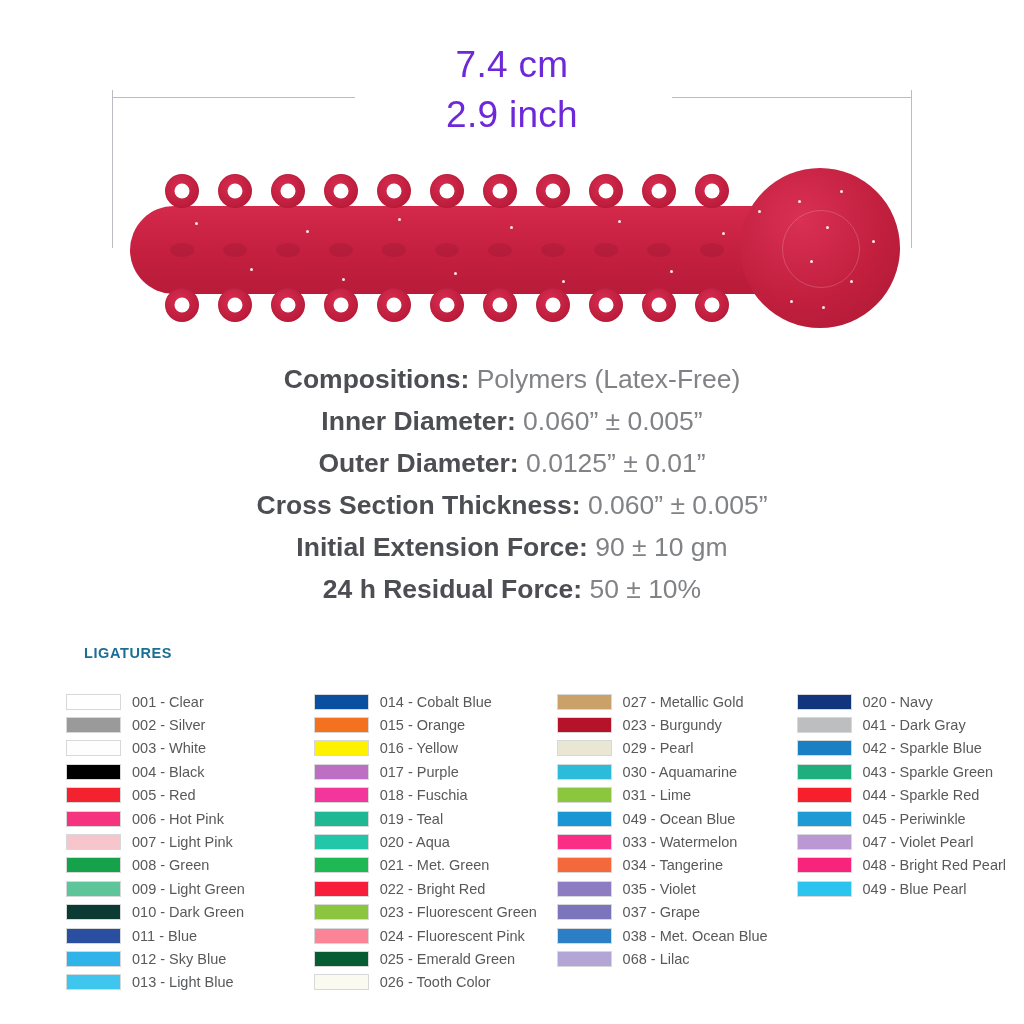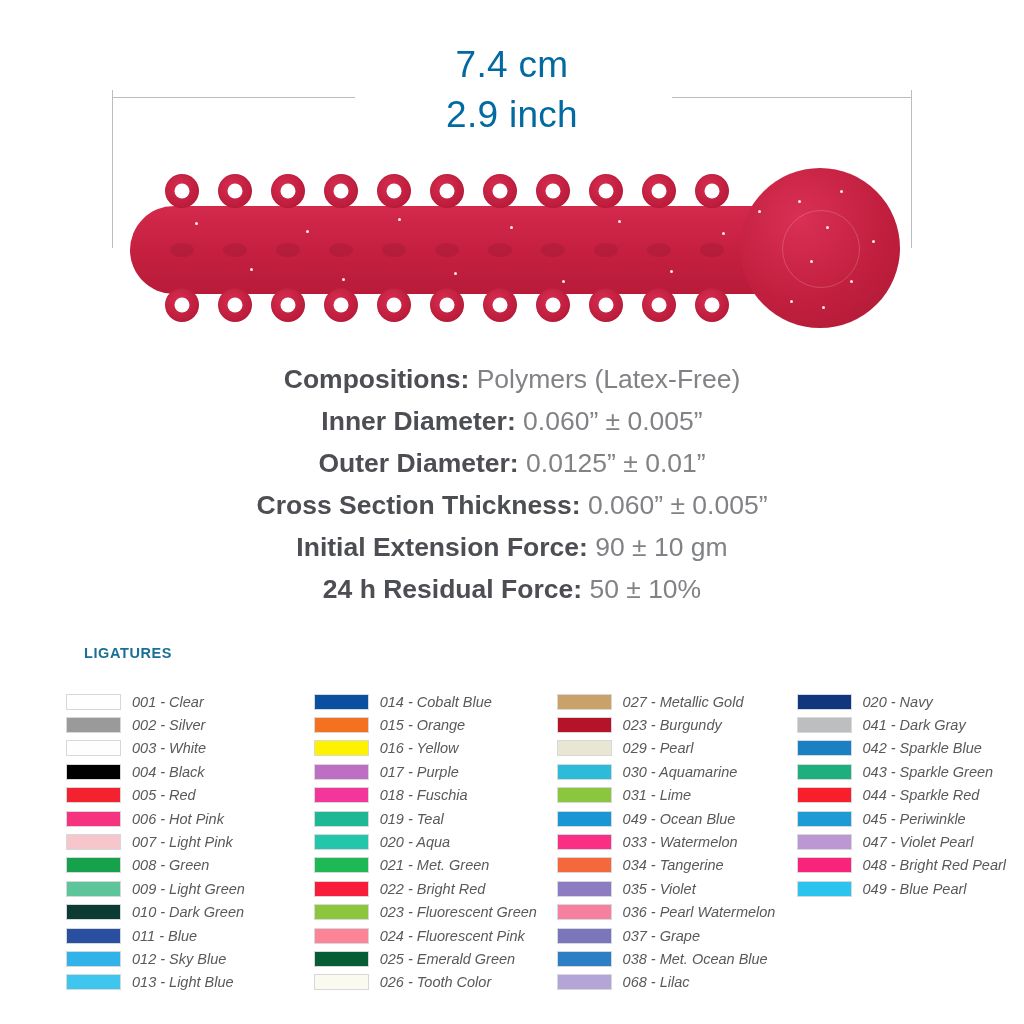--- a/index.html
+++ b/index.html
@@ -23,21 +23,21 @@
     top: 40px;
     width: 1024px;
     height: 130px;
   }
   .measure-label {
     position: absolute;
     left: 0;
     top: 0;
     width: 1024px;
     text-align: center;
-    color: #0369a1;
+    color: #6d28d9;
     font-size: 37px;
     line-height: 50px;
     letter-spacing: .3px;
   }
   .measure-label .l2 { display:block; }
 
   .dim-line {
     position: absolute;
     top: 57px;
     height: 1px;
@@ -154,21 +154,20 @@
     font-size: 14.5px;
     letter-spacing: .6px;
   }
   .lig-grid {
     position: absolute;
     left: 66px;
     top: 690px;
     width: 940px;
     display: flex;
     gap: 0px;
-    font-style: italic;
   }
   .lig-col {
     width: 255px;
   }
   .lig-col.c2 { width: 250px; }
   .lig-col.c3 { width: 247px; }
   .lig-col.c4 { width: 210px; }
 
   .lig-item {
     display: flex;
@@ -435,24 +434,20 @@
       </div>
       <div class="lig-item">
         <span class="sw" style="background: rgb(244, 105, 59);"></span>
         <span class="lig-name">034 - Tangerine</span>
       </div>
       <div class="lig-item">
         <span class="sw" style="background: rgb(142, 124, 195);"></span>
         <span class="lig-name">035 - Violet</span>
       </div>
       <div class="lig-item">
-        <span class="sw" style="background: rgb(248, 128, 159);"></span>
-        <span class="lig-name">036 - Pearl Watermelon</span>
-      </div>
-      <div class="lig-item">
         <span class="sw" style="background: rgb(123, 118, 187);"></span>
         <span class="lig-name">037 - Grape</span>
       </div>
       <div class="lig-item">
         <span class="sw" style="background: rgb(44, 127, 196);"></span>
         <span class="lig-name">038 - Met. Ocean Blue</span>
       </div>
       <div class="lig-item">
         <span class="sw" style="background: rgb(179, 166, 214);"></span>
         <span class="lig-name">068 - Lilac</span>

